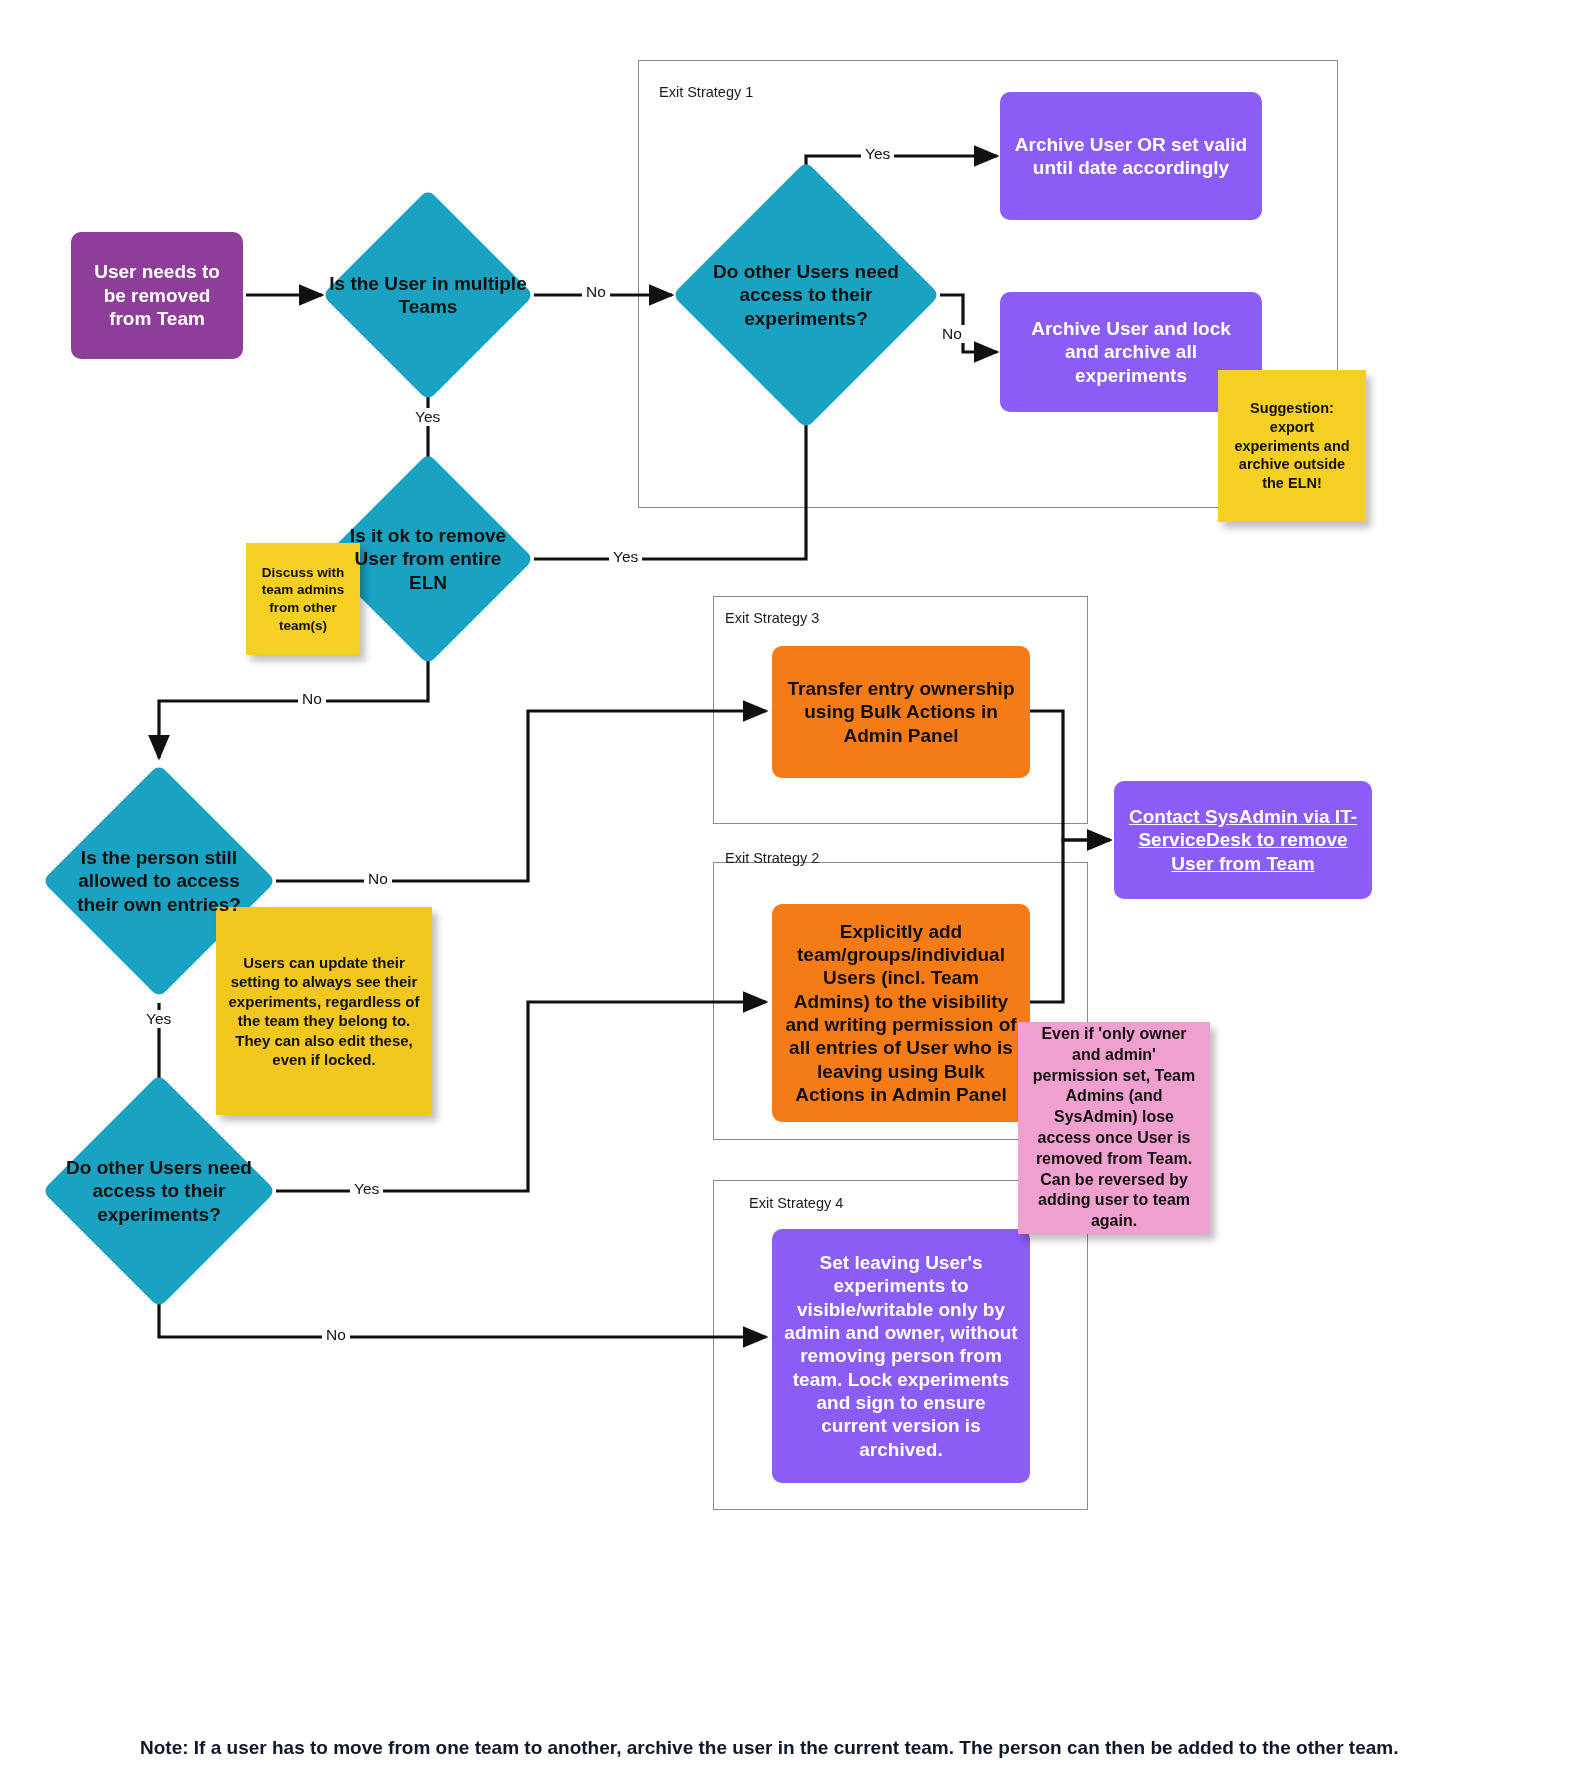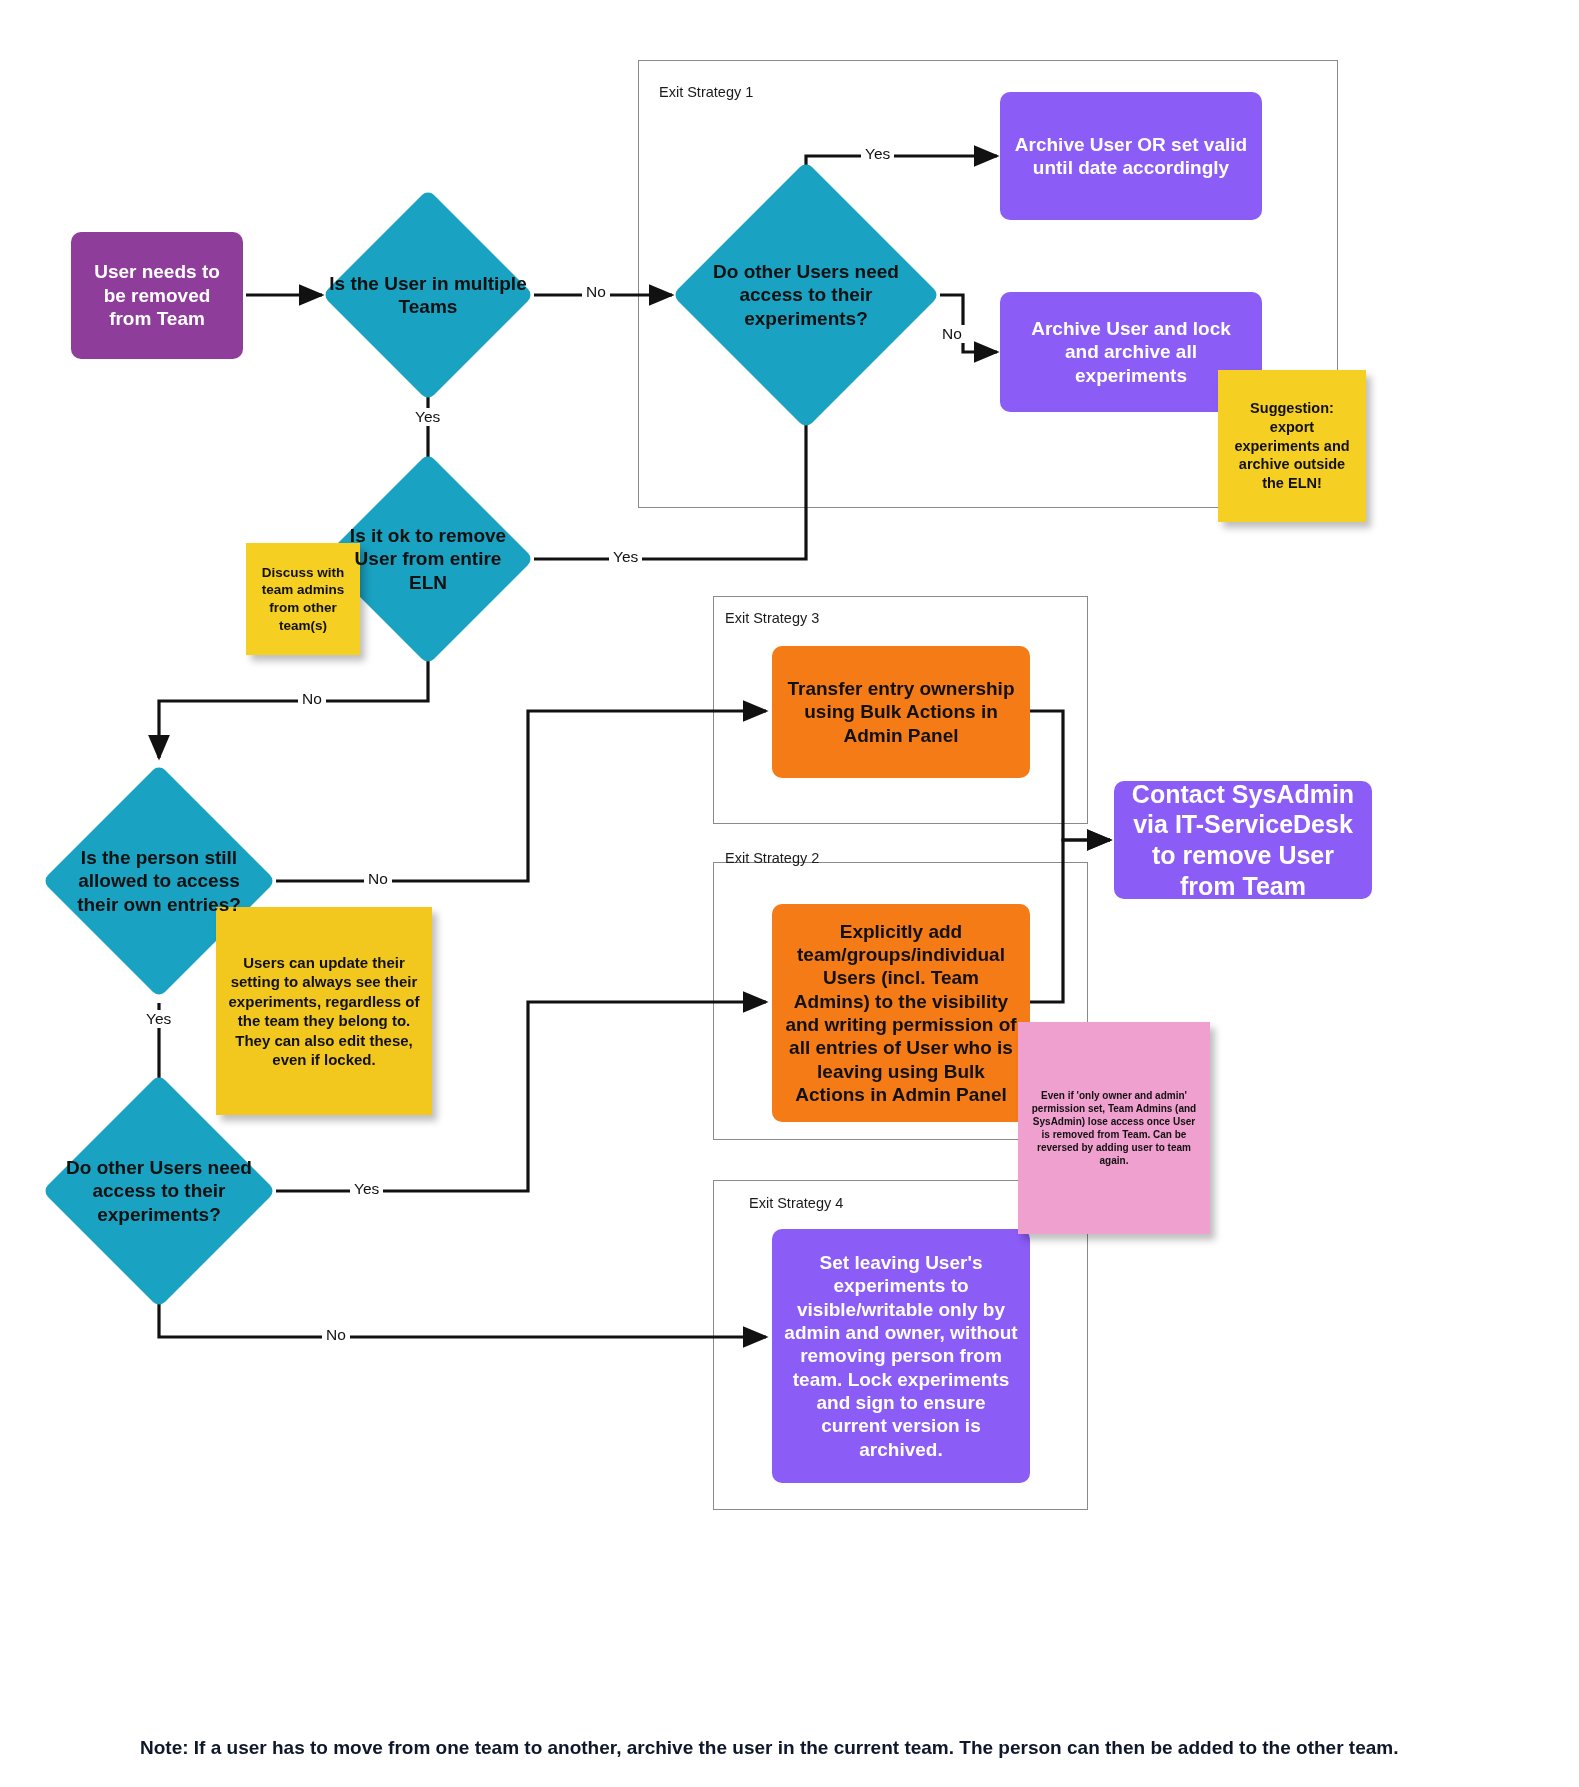--- a/index.html
+++ b/index.html
@@ -157,25 +157,25 @@
 
   <div class="node proc teal" style="left:772px;top:1229px;width:258px;height:254px;">
     <div class="txt" style="font-size:19px;">Set leaving User's experiments to visible/writable only by admin and owner, without removing person from team. Lock experiments and sign to ensure current version is archived.</div>
   </div>
 
   <div class="node proc orange" style="left:772px;top:904px;width:258px;height:218px;">
     <div class="txt" style="font-size:19px;">Explicitly add team/groups/individual Users (incl. Team Admins) to the visibility and writing permission of all entries of User who is leaving using Bulk Actions in  Admin Panel</div>
   </div>
 
   <div class="node proc teal" style="left:1114px;top:781px;width:258px;height:118px;">
-    <div class="txt" style="font-size:25px;">Contact SysAdmin via IT-ServiceDesk to remove User from Team</div>
+    <div class="txt" style="font-size:19px;text-decoration:underline;">Contact SysAdmin via IT-ServiceDesk to remove User from Team</div>
   </div>
 
   <div class="sticky pink" style="left:1018px;top:1022px;width:192px;height:212px;">
-    <div class="txt" style="font-size:10px;">Even if 'only owner and admin' permission set, Team Admins (and SysAdmin) lose access once User is removed from Team. Can be reversed by adding user to team again.</div>
+    <div class="txt" style="font-size:16px;">Even if 'only owner and admin' permission set, Team Admins (and SysAdmin) lose access once User is removed from Team. Can be reversed by adding user to team again.</div>
   </div>
 
   <div class="elabel" style="left:582px;top:283px;">No</div>
   <div class="elabel" style="left:411px;top:408px;">Yes</div>
   <div class="elabel" style="left:861px;top:145px;">Yes</div>
   <div class="elabel" style="left:938px;top:325px;">No</div>
   <div class="elabel" style="left:609px;top:548px;">Yes</div>
   <div class="elabel" style="left:298px;top:690px;">No</div>
   <div class="elabel" style="left:364px;top:870px;">No</div>
   <div class="elabel" style="left:142px;top:1010px;">Yes</div>

